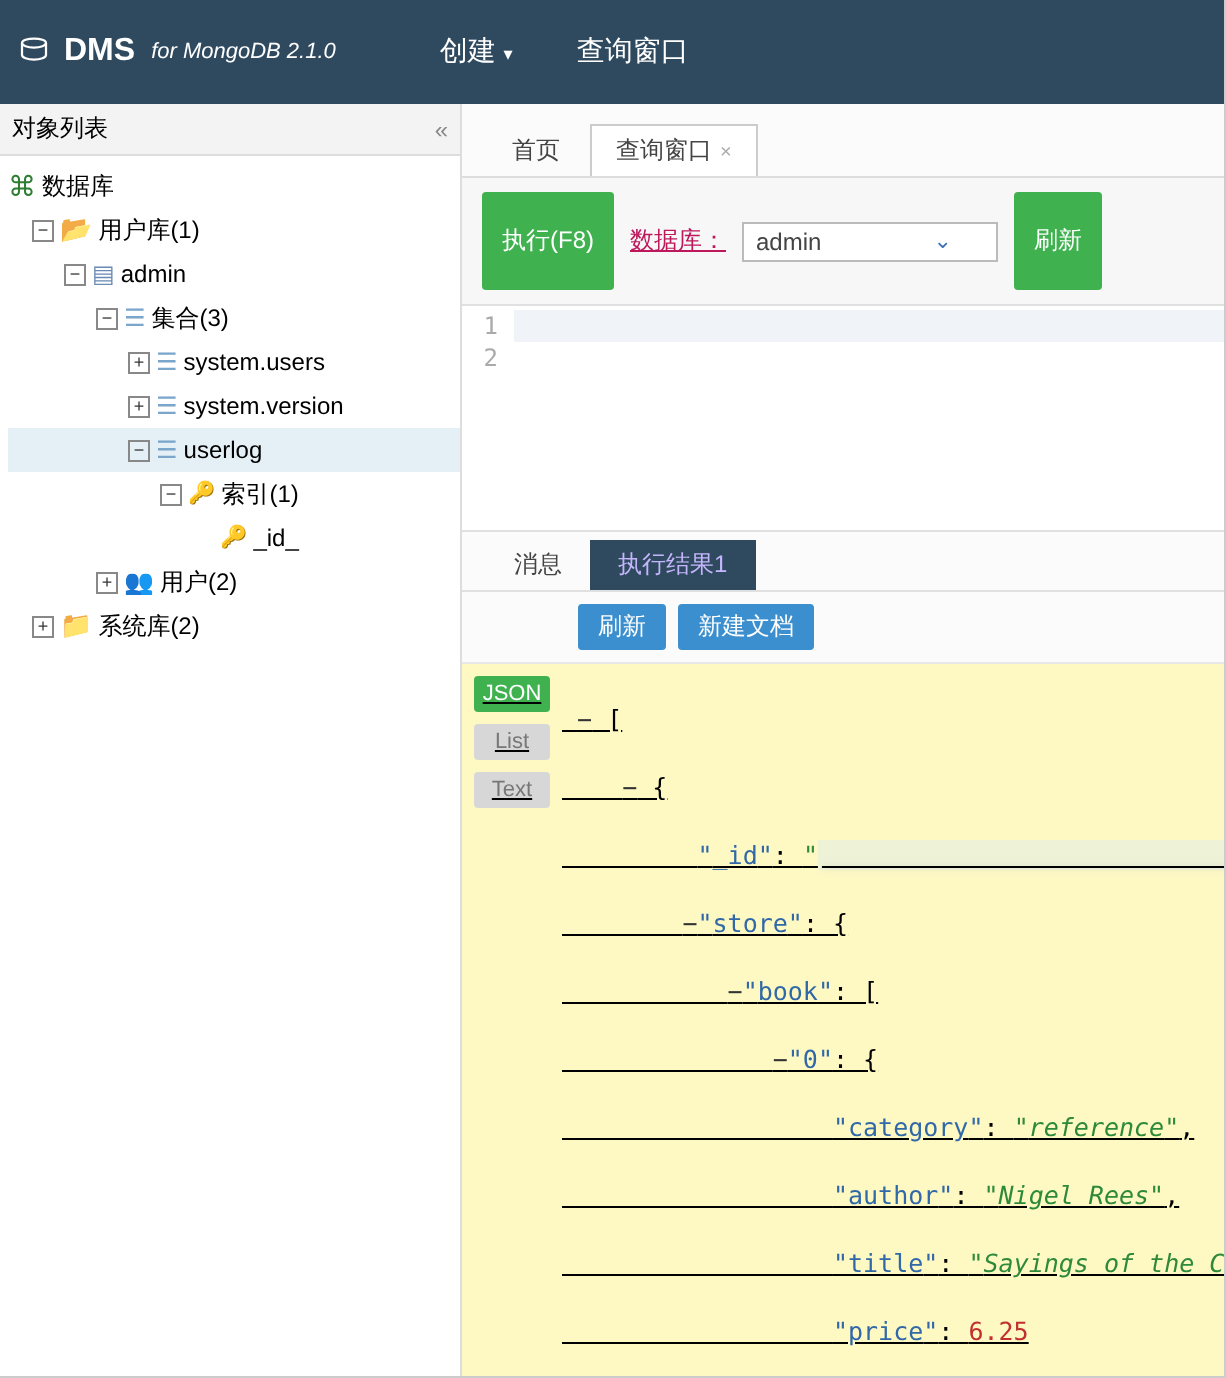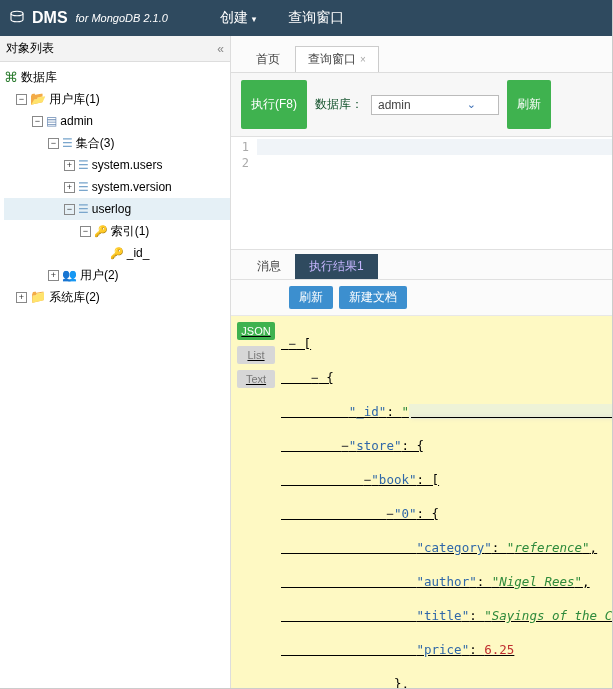--- a/index.html
+++ b/index.html
@@ -1,17 +1,17 @@
 <!DOCTYPE html>
 <html><head>
 <meta charset="utf-8">
 <style>
 * { box-sizing: border-box; margin: 0; padding: 0; }
 body { font-family: Arial, "Microsoft YaHei", sans-serif; font-size: 12px; width: 613px; height: 689px; overflow: hidden; background: #fff; border-right: 1px solid #ccc; border-bottom: 1px solid #ccc; }
-.topbar { background: #2f4a5f; color: #fff; height: 36px; display: flex; align-items: center; padding: 0 8px; gap: 6px; text-align: center; }
+.topbar { background: #2f4a5f; color: #fff; height: 52px; display: flex; align-items: center; padding: 0 8px; gap: 6px; text-align: center; }
 .topbar .logo { width: 18px; height: 18px; }
 .topbar .brand { font-size: 16px; font-weight: bold; }
 .topbar .brand-sub { font-size: 11px; font-style: italic; margin-left: 2px; }
 .topbar .menu { display: flex; gap: 4px; margin-left: 32px; }
 .topbar .menu-item { color: #fff; padding: 8px 14px; font-size: 14px; }
 .layout { display: flex; height: calc(689px - 34px); }
 .sidebar { width: 231px; border-right: 1px solid #ddd; overflow: hidden; }
 .side-hdr { background: #f3f3f3; border-bottom: 1px solid #ddd; padding: 4px 6px; display: flex; justify-content: space-between; align-items: center; height: 26px; }
 .collapse-arrows { color: #888; font-size: 12px; }
 .tree { padding: 4px 0 4px 4px; line-height: 20px; }
@@ -28,21 +28,21 @@
 .ic-user { color: #888; font-size: 12px; }
 .main { flex: 1; display: flex; flex-direction: column; overflow: hidden; }
 .tabs-row { display: flex; border-bottom: 1px solid #ddd; background: #fbfbfb; padding: 10px 4px 0 12px; gap: 2px; }
 .tab { padding: 4px 12px; font-size: 12px; color: #444; border: 1px solid transparent; border-bottom: none; }
 .tab.active { background: #fff; border-color: #ccc; }
 .tab .close { color: #aaa; margin-left: 4px; font-size: 10px; }
 .toolbar { display: flex; align-items: center; gap: 8px; padding: 7px 10px; background: #f7f7f7; border-bottom: 1px solid #e0e0e0; }
 .btn-green { background: #3fb24f; color: #fff; border: none; padding: 16px 10px; border-radius: 2px; font-size: 12px; }
 .db-select { border: 1px solid #bbb; padding: 2px 22px 2px 6px; font-size: 12px; color: #444; background: #fff; position: relative; width: 128px; display: flex; align-items: center; justify-content: space-between; }
 .db-select .caret { color: #3c6fb5; font-size: 11px; }
-.label { color: #14532d; }
+.label { color: #be185d; text-decoration: underline; }
 .editor { height: 112px; background: #fff; display: flex; }
 .gutter { width: 22px; text-align: right; color: #aaa; padding: 2px 4px 0 0; font-family: monospace; font-size: 12px; line-height: 16px; }
 .code { flex: 1; padding: 2px 0 0 4px; font-family: Consolas, monospace; font-size: 13px; position: relative; }
 .code-line { line-height: 16px; background: #f0f4f8; padding-right: 4px; }
 .hl-oval { display: inline-block; border: 2px solid #e86a3f; border-radius: 11px; padding: 0 6px; }
 .c-db { color: #2d5eaa; }
 .c-m { color: #2d5eaa; }
 .c-par { color: #2b2b7c; }
 .c-num { color: #1e6e28; }
 .c-dot { color: #333; }

